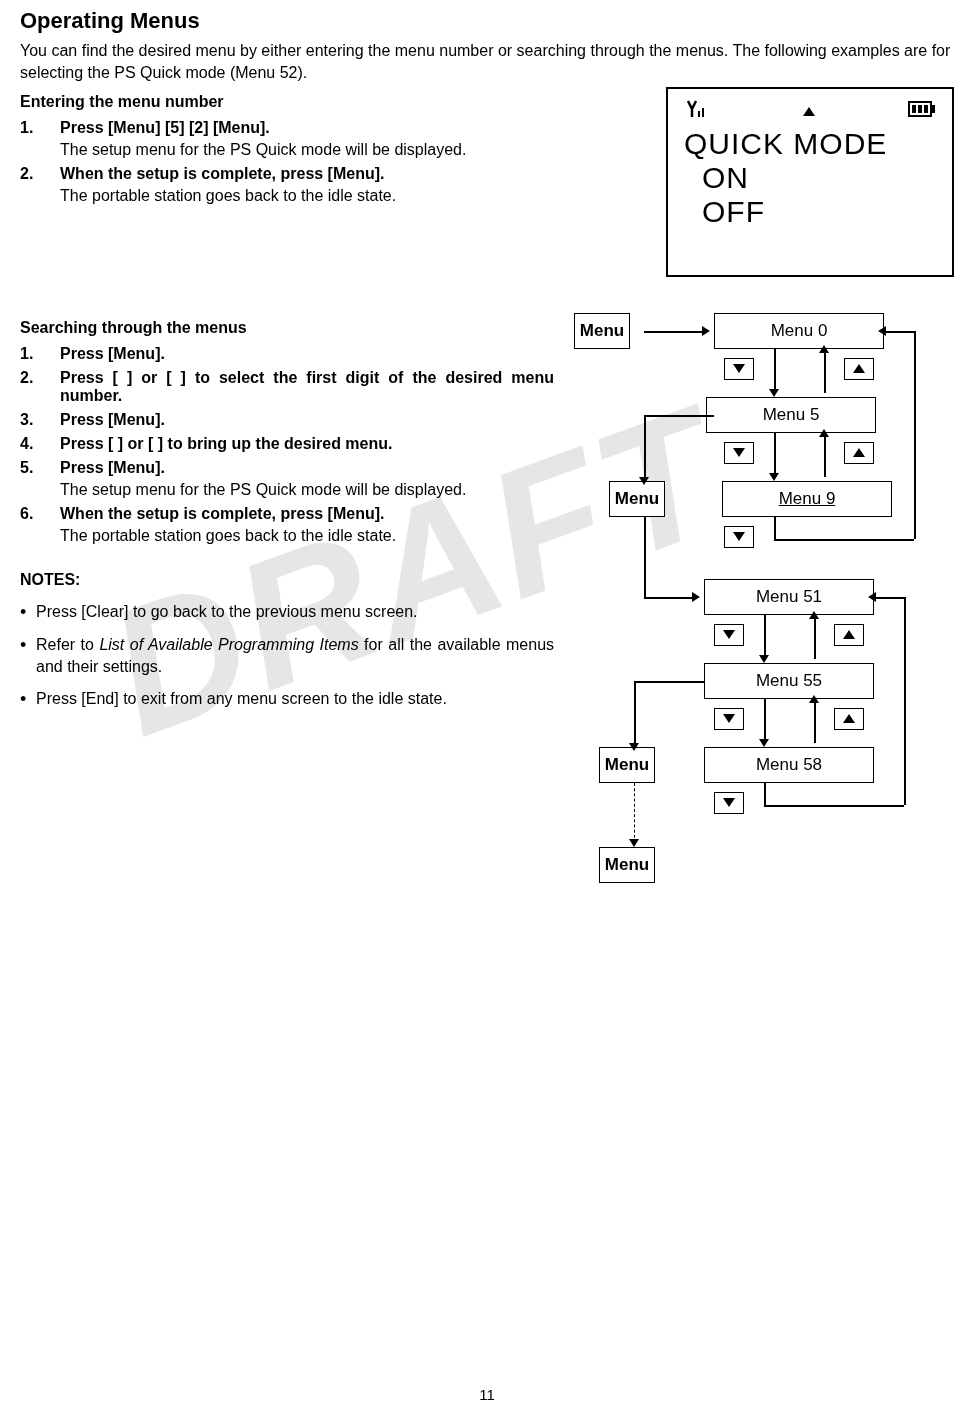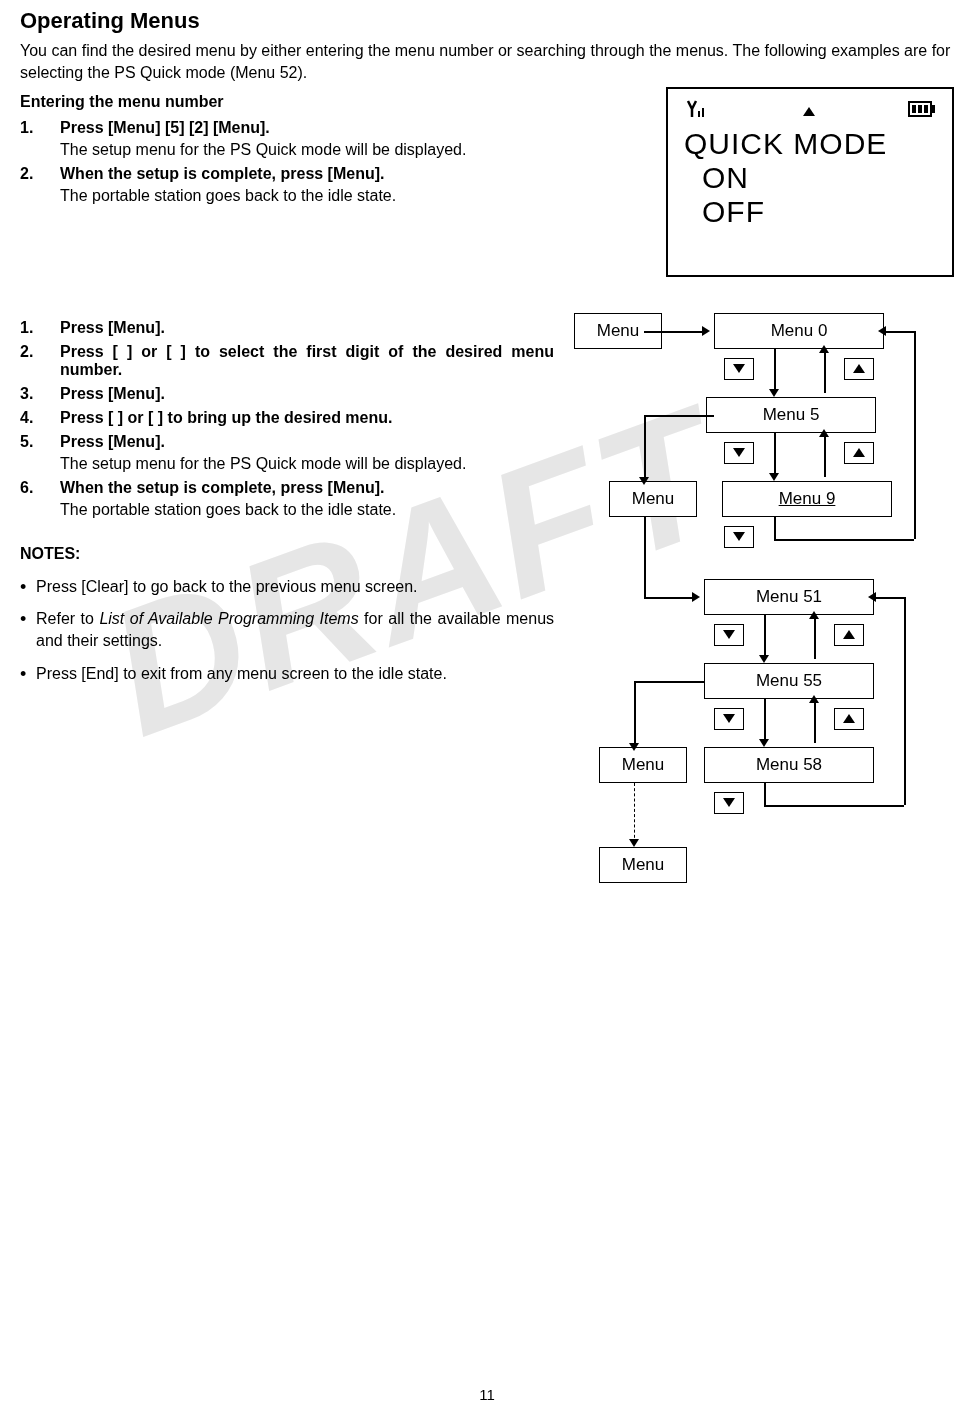--- a/index.html
+++ b/index.html
@@ -84,21 +84,21 @@
     position: absolute;
     border: 1.5px solid #000;
     background: #fff;
     text-align: center;
     font-size: 17px;
     display: flex;
     align-items: center;
     justify-content: center;
     box-sizing: border-box;
   }
-  .fbox.menu { width: 88px; height: 36px; }
+  .fbox.menu { width: 56px; height: 36px; font-weight: bold; }
   .fbox.item { width: 170px; height: 36px; }
   .fbox.icon { width: 30px; height: 22px; font-size: 12px; }
   .farrow {
     position: absolute;
     background: #000;
   }
   .farrow.h { height: 1.5px; }
   .farrow.v { width: 1.5px; }
   .ftri {
     position: absolute;
@@ -198,20 +198,21 @@
           <div class="lcd-line indent">ON</div>
           <div class="lcd-line indent">OFF</div>
         </div>
       </div>
     </div>
 
     <div style="height:36px;"></div>
 
     <div class="row">
       <div class="col-left" style="max-width:560px;">
+        <p class="bold">Searching through the menus</p>
         <ol class="steps">
           <li>
               <div class="li-head">
                 <span class="num">1.</span>
                 <span>Press [Menu].</span>
               </div>
             </li>
           <li>
               <div class="li-head">
                 <span class="num">2.</span>

